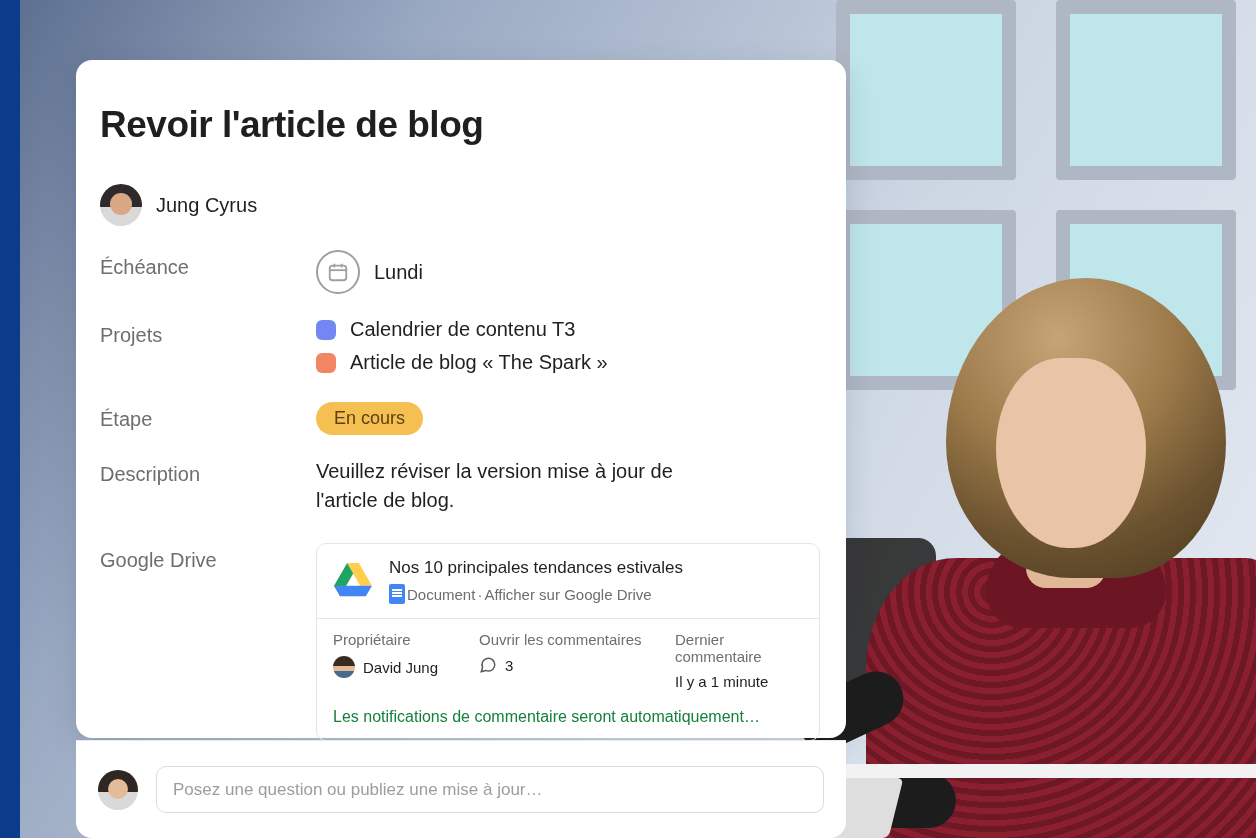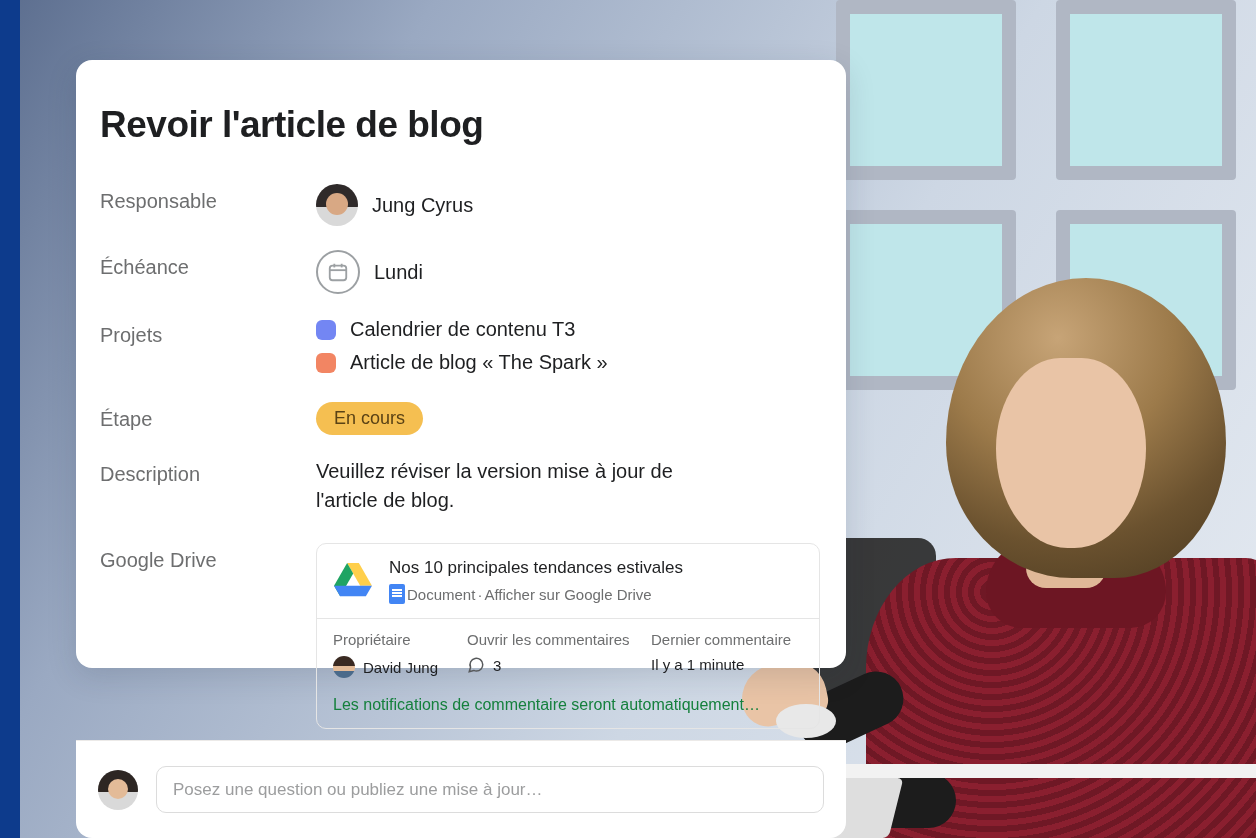--- a/index.html
+++ b/index.html
@@ -38,21 +38,21 @@
   .hand2 { position:absolute; bottom:115px; right:440px; width:85px; height:60px; background:#e9c4a6; border-radius:40px 40px 20px 30px; transform:rotate(-12deg); }
   .desk { position:absolute; bottom:60px; right:0; width:640px; height:14px; background:#f2f2f2; }
   .chair { position:absolute; bottom:140px; right:330px; width:130px; height:160px; background:#2a2a2a; border-radius:18px; opacity:.92; }
   .keyboard { position:absolute; bottom:0; right:370px; width:210px; height:60px;
     background:#dedede; border-radius:6px; transform:skewX(-14deg); }
   .mouse { position:absolute; bottom:100px; right:430px; width:60px; height:34px; background:#e8e8e8; border-radius:50%; }
 
   .card {
     position:absolute;
     top:60px; left:76px;
-    width:770px; height:608px;
+    width:770px; height:678px;
     background:#fff;
     border-radius:16px;
     box-shadow: 0 8px 30px rgba(30,40,60,.15);
     padding: 44px 0 4px 0;
   }
   .card-inner { padding: 0 36px 0 24px; }
   .title {
     font-size:37px; font-weight:550; letter-spacing:-0.5px; color:#1e1f21;
     margin-bottom:38px;
   }
@@ -81,21 +81,21 @@
   .gdrive-card {
     border:1px solid #e5e5e5; border-radius:10px; width:504px;
   }
   .gd-top { display:flex; padding:14px 16px 14px 14px; gap:14px; border-bottom:1px solid #e5e5e5; }
   .gd-icon { width:44px; height:44px; display:flex; align-items:center; justify-content:center; }
   .gd-titles .gd-title { font-size:17px; color:#1e1f21; font-weight:500; margin-bottom:6px; }
   .gd-sub { font-size:15px; color:#6d6e6f; display:flex; align-items:center; gap:2px; }
   .gdoc-icon { width:16px; height:20px; background:#4285f4; border-radius:2px; position:relative; display:inline-block; }
   .gdoc-icon::after { content:""; position:absolute; left:3px; top:5px; width:10px; height:2px; background:#fff; box-shadow:0 3px 0 #fff, 0 6px 0 #fff; }
 
-  .gd-mid { display:flex; padding:12px 16px 10px; gap:4px; font-size:15px; }
+  .gd-mid { display:flex; padding:12px 16px 10px; gap:16px; font-size:15px; }
   .gd-col .gd-label { color:#6d6e6f; margin-bottom:8px; }
   .gd-col .gd-val { color:#1e1f21; display:flex; align-items:center; gap:8px; }
   .mini-avatar { width:22px; height:22px; border-radius:50%; background:linear-gradient(#3a2a22 45%, #e3bb98 45% 70%, #4a6a8a 70%); display:inline-block; }
   .comment-ico { width:18px; height:18px; display:inline-block; }
   .gd-foot { padding:8px 16px 14px; color:#15803d; font-size:16px; }
 
   .composer-bar {
     position:absolute; left:76px; bottom:0; width:770px; height:98px;
     background:#fff; border-top:1px solid #eceae8;
     display:flex; align-items:center; padding:0 22px; gap:18px;
@@ -134,21 +134,20 @@
     <div class="hand1"></div>
     <div class="desk"></div>
     <div class="keyboard"></div>
   </div>
 
   <div class="card">
     <div class="card-inner">
       <h1 class="title">Revoir l'article de blog</h1>
 
       <div class="field">
-        <div class="label">Responsable</div>
         <div class="value assignee-row">
           <span class="avatar-sm">
             <div class="top"></div>
               <div class="face2"></div>
           </span>
           <span>Jung Cyrus</span>
         </div>
       </div>
 
       <div class="field">

